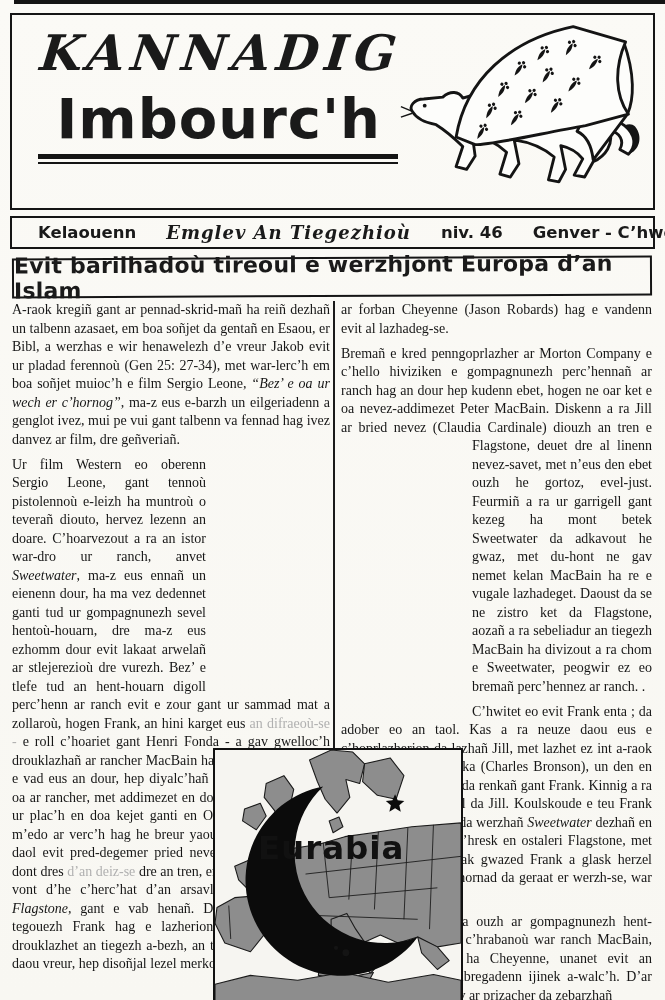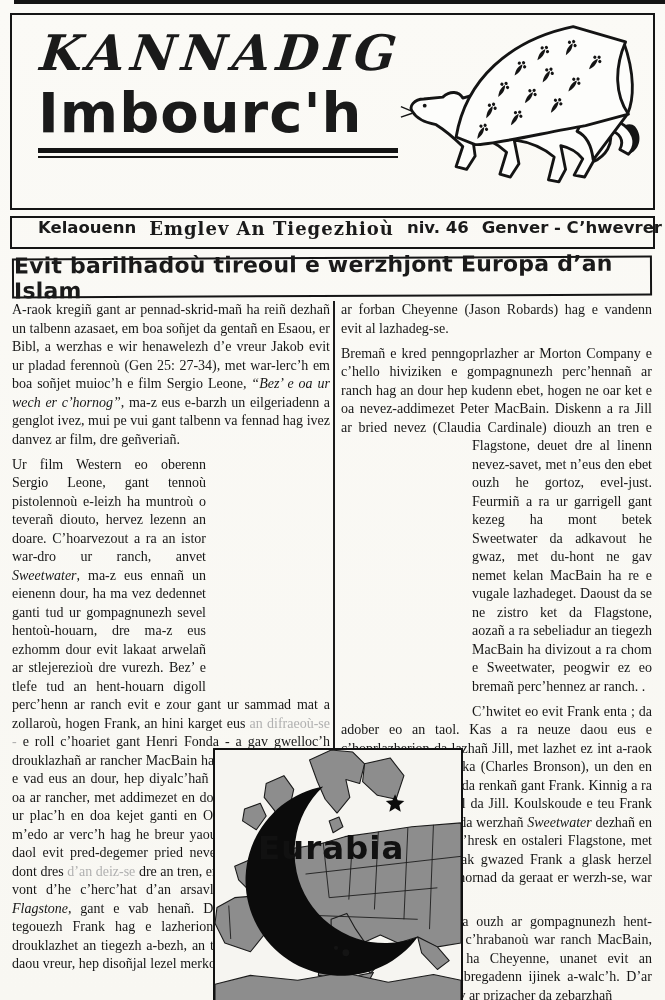--- a/index.html
+++ b/index.html
@@ -8,30 +8,30 @@
   .top-rule{position:absolute;left:14px;top:0;width:651px;height:4px;background:#141414;}
 
   
   .masthead{position:absolute;left:10px;top:13px;width:645px;height:197px;
             border:2px solid #151515;box-sizing:border-box;display:flex;}
   .mast-left{flex:1 1 auto;padding:14px 0 0 26px;}
   .kicker{font-family:"DejaVu Serif","Liberation Serif",serif;font-style:italic;font-weight:700;
           font-size:49px;letter-spacing:6px;line-height:1;white-space:nowrap;
           transform:skewX(-6deg);transform-origin:left bottom;}
   .title{font-family:"DejaVu Sans","Liberation Sans",sans-serif;font-weight:800;
-         font-size:56px;line-height:1;margin-top:7px;letter-spacing:1px;}
+         font-size:56px;line-height:1;margin-top:13px;letter-spacing:1px;text-align:center;}
   .rule2{width:360px;height:3px;border-top:5px solid #141414;border-bottom:2px solid #141414;margin-top:7px;}
   .mast-art{width:258px;padding:4px 6px 0 0;}
 
   
   .info-bar{position:absolute;left:10px;top:216px;width:645px;height:33px;border:2px solid #151515;
-            box-sizing:border-box;display:flex;gap:13px;padding:0 10px 0 26px;
+            box-sizing:border-box;display:flex;align-items:center;gap:30px;padding:0 10px 0 26px;
             font-family:"DejaVu Sans","Liberation Sans",sans-serif;font-weight:700;font-size:16.5px;
             white-space:nowrap;}
-  .info-org{font-family:"DejaVu Serif","Liberation Serif",serif;font-weight:700;
+  .info-org{font-family:"DejaVu Serif","Liberation Serif",serif;font-style:italic;font-weight:700;
             font-size:18px;letter-spacing:1px;}
 
   
   .headline{position:absolute;left:12px;top:257px;width:640px;height:40px;border:2px solid #151515;
             box-sizing:border-box;display:flex;align-items:center;justify-content:center;
             font-family:"DejaVu Sans","Liberation Sans",sans-serif;font-weight:800;font-size:22px;
             letter-spacing:.2px;transform:rotate(-.25deg);}
 
   
   .article{position:absolute;left:0;top:301px;width:665px;display:flex;align-items:stretch;}

